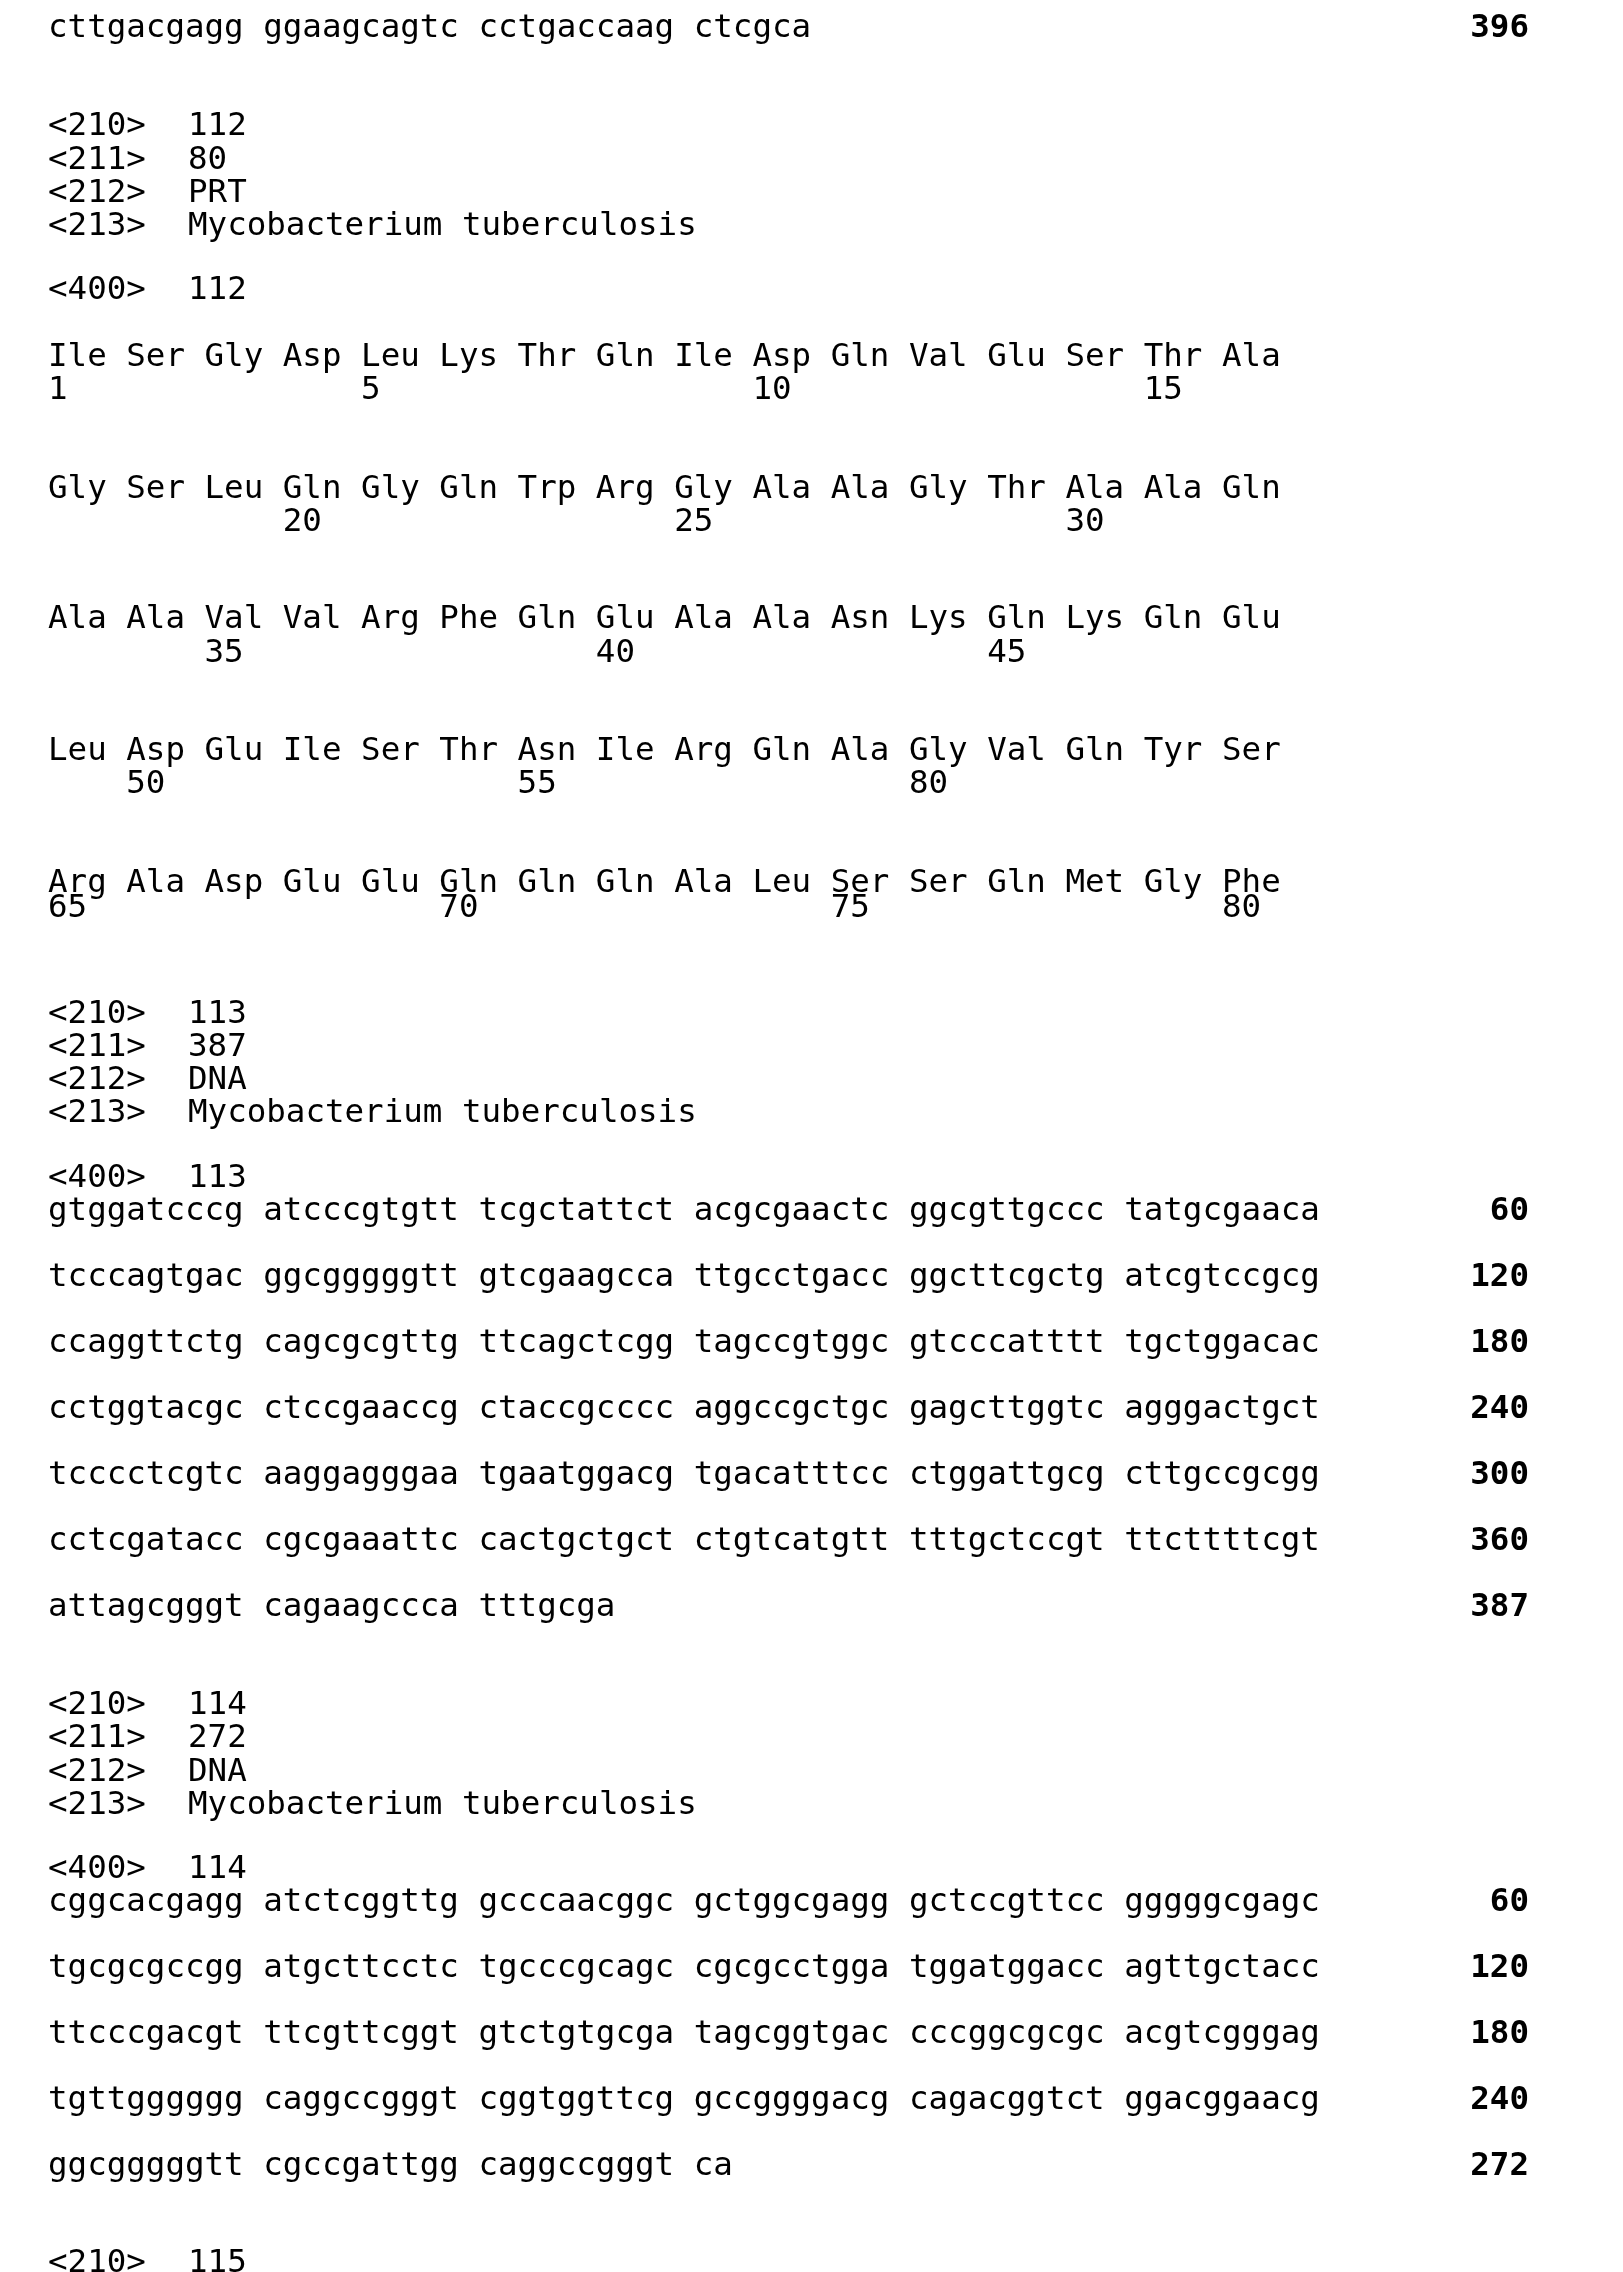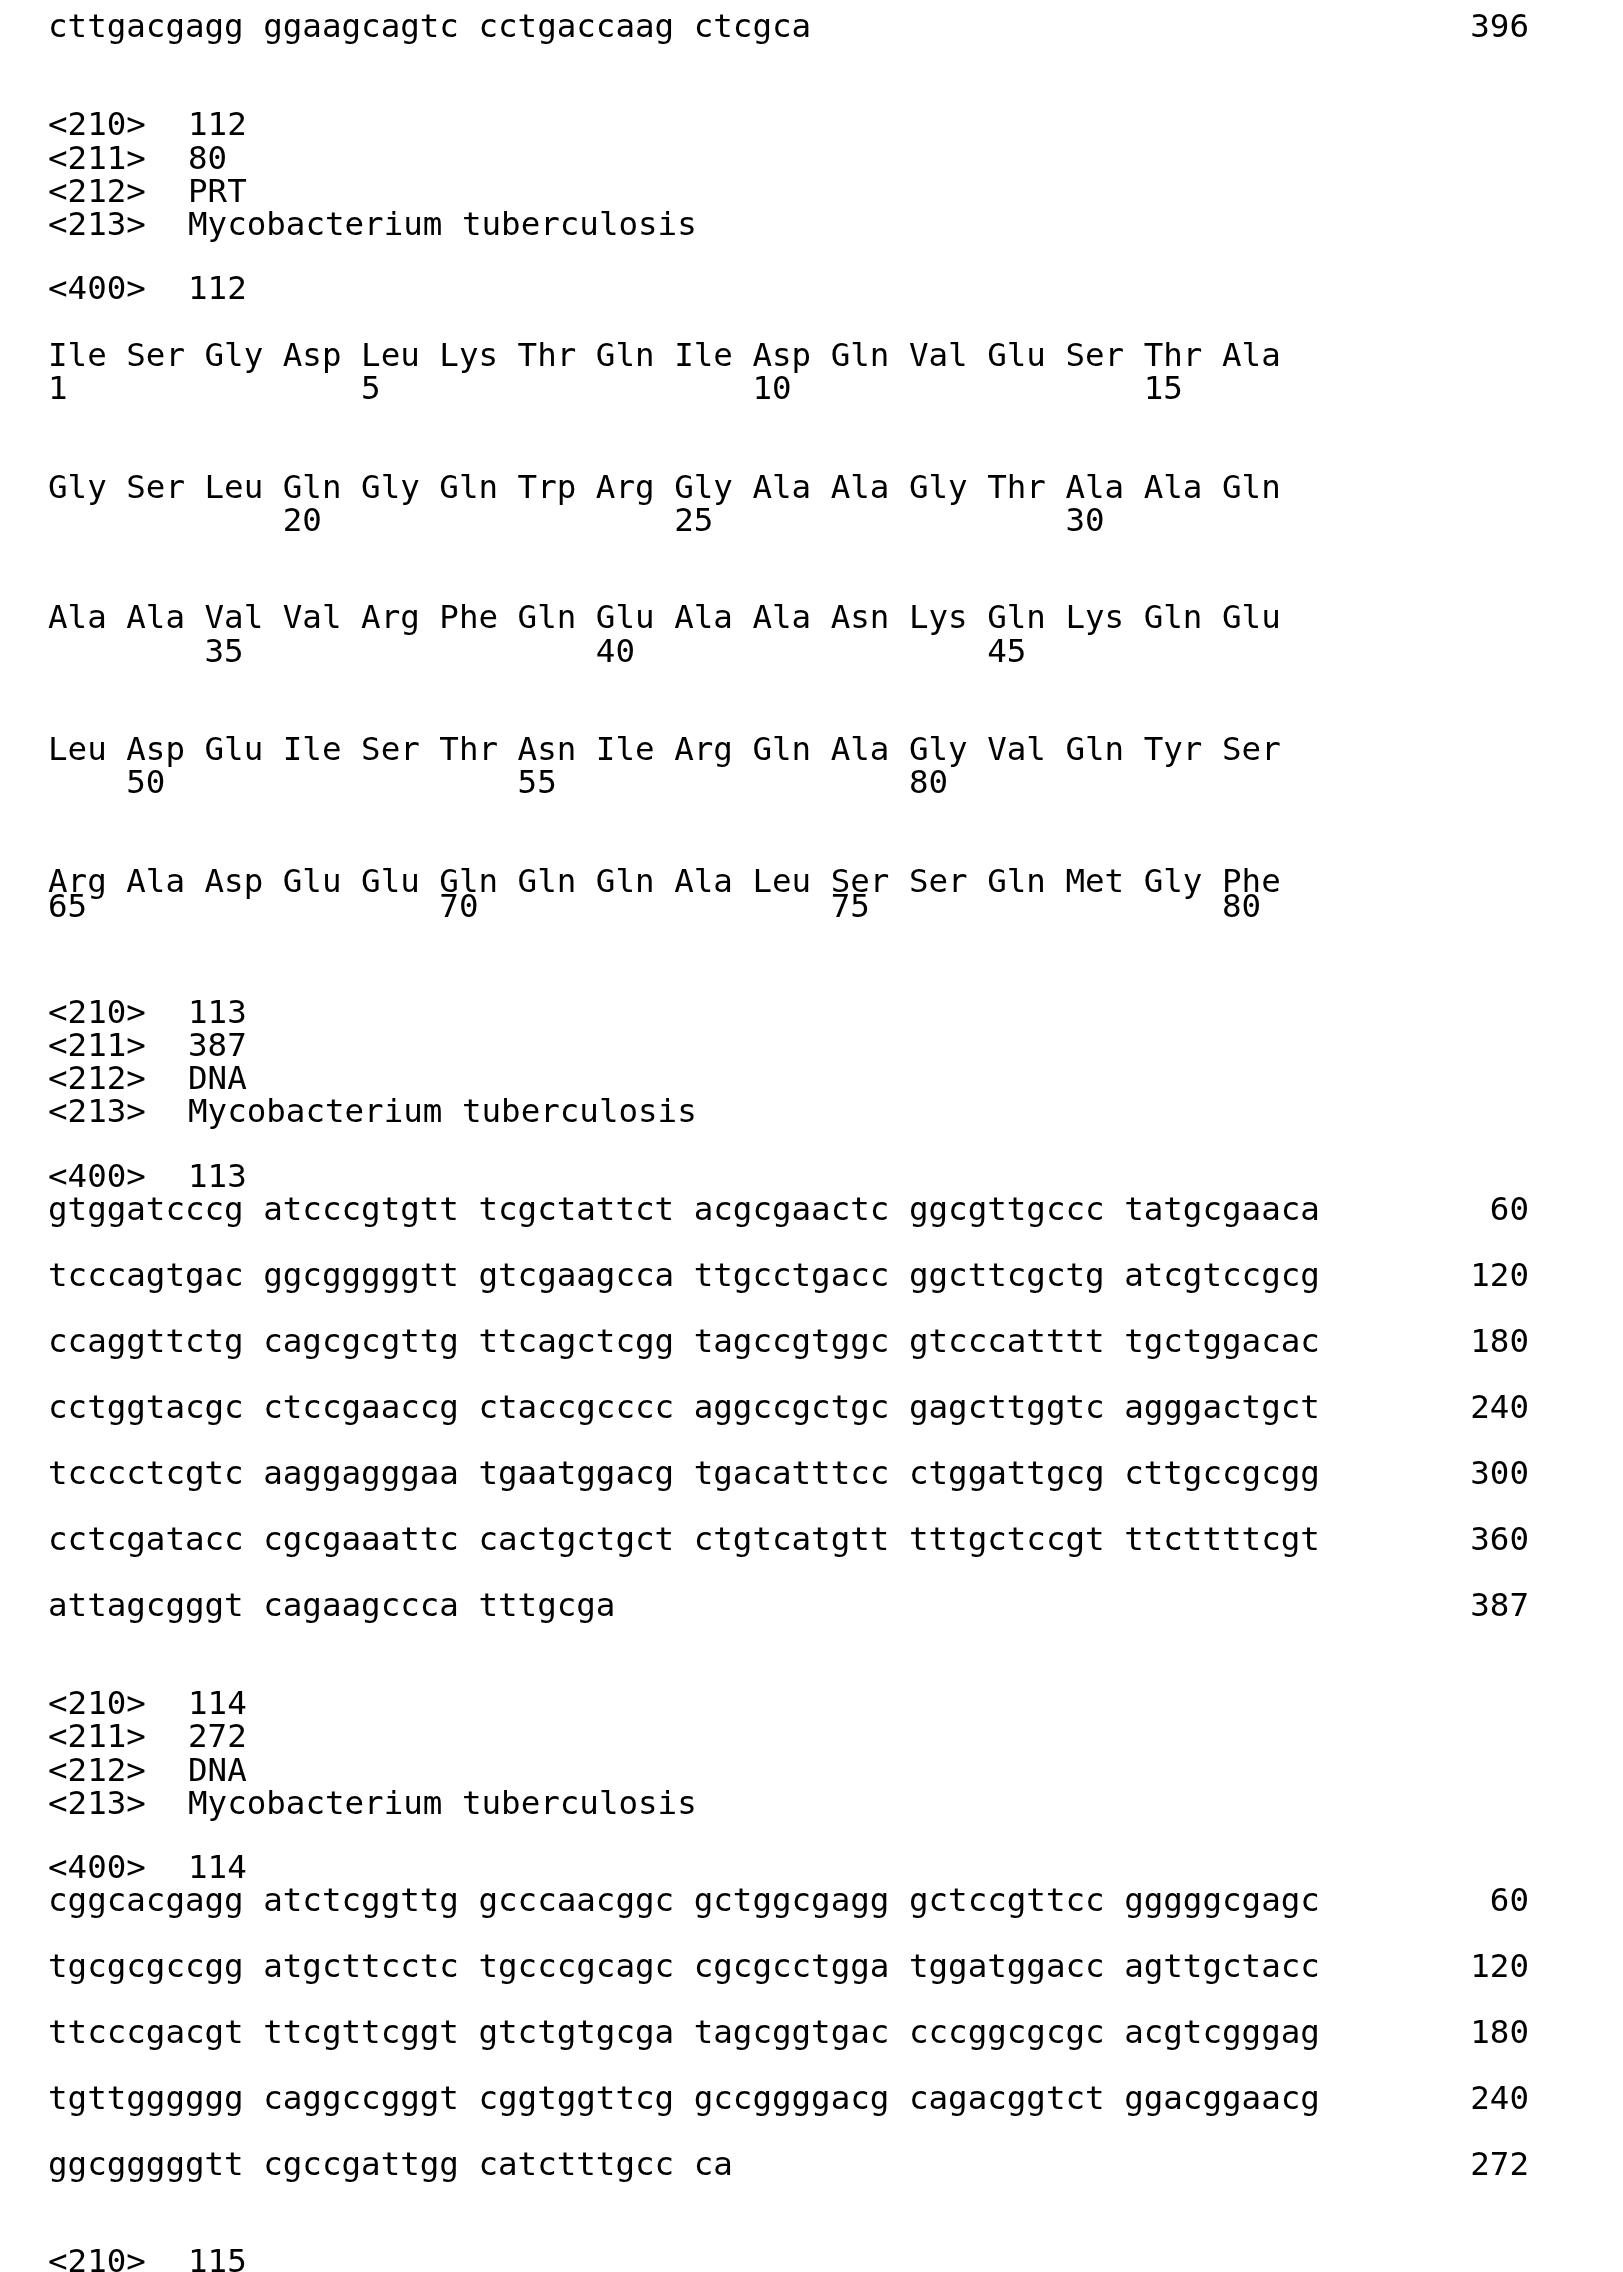--- a/index.html
+++ b/index.html
@@ -4,21 +4,21 @@
 <style>
   html, body { margin: 0; padding: 0; background: #ffffff; }
   body {
     width: 1624px; height: 2273px; position: relative; overflow: hidden;
     color: #000000;
     font-family: "DejaVu Sans Mono", "Liberation Mono", monospace;
     font-size: 32.5px;
     line-height: 1;
   }
   .ln { position: absolute; left: 48px; white-space: pre; }
-  .num { position: absolute; right: 95px; white-space: pre; text-align: right; }
+  .num { position: absolute; right: 95px; white-space: pre; text-align: right; font-weight: bold; }
   .tag { display: inline-block; width: 140px; }
 </style>
 </head>
 <body>
 
 <div class="ln" style="top:10px"><span>cttgacgagg ggaagcagtc cctgaccaag ctcgca</span></div>
 <div class="num" style="top:10px">396</div>
 
 <div>
   <div class="ln" style="top:108px"><span class="tag">&lt;210&gt;</span><span>112</span></div>
@@ -70,20 +70,20 @@
   <div class="ln" style="top:1851px"><span class="tag">&lt;400&gt;</span><span>114</span></div>
 
   <div class="ln" style="top:1884px">cggcacgagg atctcggttg gcccaacggc gctggcgagg gctccgttcc gggggcgagc</div>
   <div class="num" style="top:1884px">60</div>
   <div class="ln" style="top:1950px">tgcgcgccgg atgcttcctc tgcccgcagc cgcgcctgga tggatggacc agttgctacc</div>
   <div class="num" style="top:1950px">120</div>
   <div class="ln" style="top:2016px">ttcccgacgt ttcgttcggt gtctgtgcga tagcggtgac cccggcgcgc acgtcgggag</div>
   <div class="num" style="top:2016px">180</div>
   <div class="ln" style="top:2082px">tgttgggggg caggccgggt cggtggttcg gccggggacg cagacggtct ggacggaacg</div>
   <div class="num" style="top:2082px">240</div>
-  <div class="ln" style="top:2148px">ggcgggggtt cgccgattgg catctttgcc ca</div>
+  <div class="ln" style="top:2148px">ggcgggggtt cgccgattgg caggccgggt ca</div>
   <div class="num" style="top:2148px">272</div>
 </div>
 
 <div>
   <div class="ln" style="top:2245px"><span class="tag">&lt;210&gt;</span><span>115</span></div>
 </div>
 
 
 </body></html>

